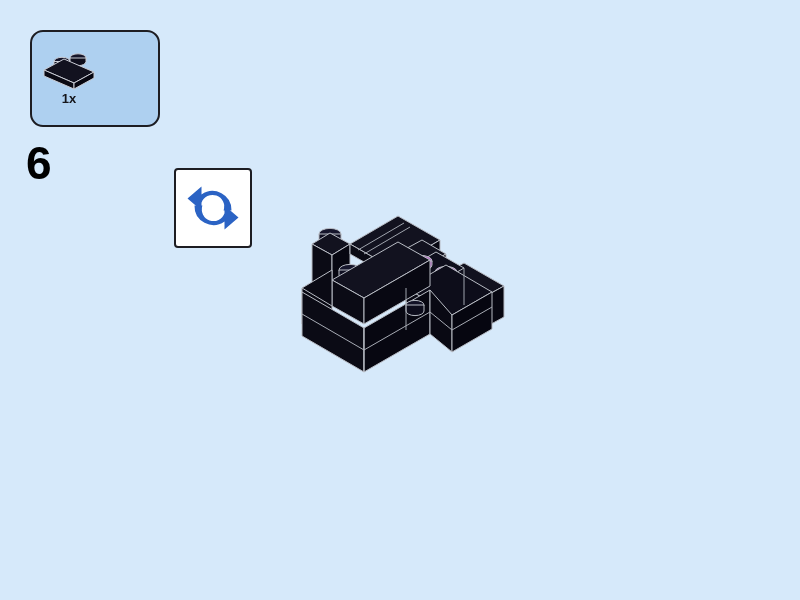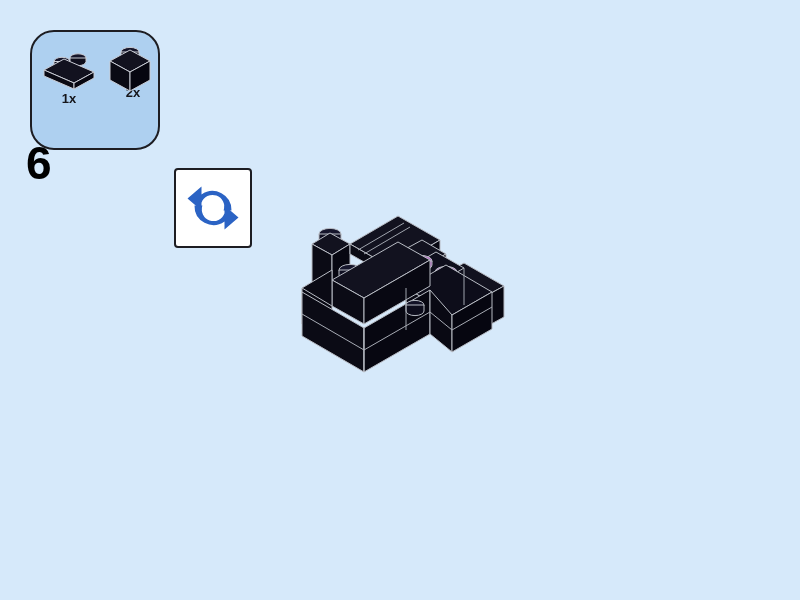--- a/index.html
+++ b/index.html
@@ -20,25 +20,25 @@
     height: 600px;
     background: #d6e9fa;
   }
 
   
   #parts-box {
     position: absolute;
     left: 30px;
     top: 30px;
     width: 130px;
-    height: 120px;
+    height: 97px;
     box-sizing: border-box;
     background: #aed0f0;
     border: 2.5px solid #1d1d22;
-    border-radius: 24px;
+    border-radius: 13px;
   }
   .part-slot {
     position: absolute;
     text-align: center;
   }
   .part-art {
     position: relative;
     width: 58px;
     height: 44px;
   }
@@ -109,36 +109,20 @@
           <path d="M4 22 L24 11 L54 24 L34 35 Z" fill="#12121f" stroke="#c9ccd4" stroke-width="1"></path>
 
           <path d="M4 22 L4 28 L34 41 L34 35 Z" fill="#0a0a14" stroke="#c9ccd4" stroke-width="1"></path>
 
           <path d="M34 35 L34 41 L54 30 L54 24 Z" fill="#060610" stroke="#c9ccd4" stroke-width="1"></path>
         </svg>
       </div>
       <div class="part-count">1x</div>
     </div>
 
-    <div class="part-slot" id="part-slot-2">
-      <div class="part-art">
-        <svg width="58" height="52" viewBox="0 0 58 52">
-
-          <ellipse cx="26" cy="10" rx="9" ry="4.6" fill="#15152a" stroke="#c9ccd4" stroke-width="1"></ellipse>
-          <path d="M17 10 L17 14 A9 4.6 0 0 0 35 14 L35 10 Z" fill="#0e0e1c" stroke="#c9ccd4" stroke-width="1"></path>
-
-          <path d="M6 19 L26 8 L46 19 L26 30 Z" fill="#12121f" stroke="#c9ccd4" stroke-width="1"></path>
-
-          <path d="M6 19 L6 38 L26 49 L26 30 Z" fill="#0a0a14" stroke="#c9ccd4" stroke-width="1"></path>
-
-          <path d="M26 30 L26 49 L46 38 L46 19 Z" fill="#060610" stroke="#c9ccd4" stroke-width="1"></path>
-        </svg>
-      </div>
-      <div class="part-count">2x</div>
-    </div>
 
   </div>
 
   <div id="step-number">6</div>
 
   <div id="rotate-box">
     <svg width="58" height="58" viewBox="0 0 58 58">
 
       <path d="M47.5 31.5
                A19 19 0 0 0 17.5 15.5

